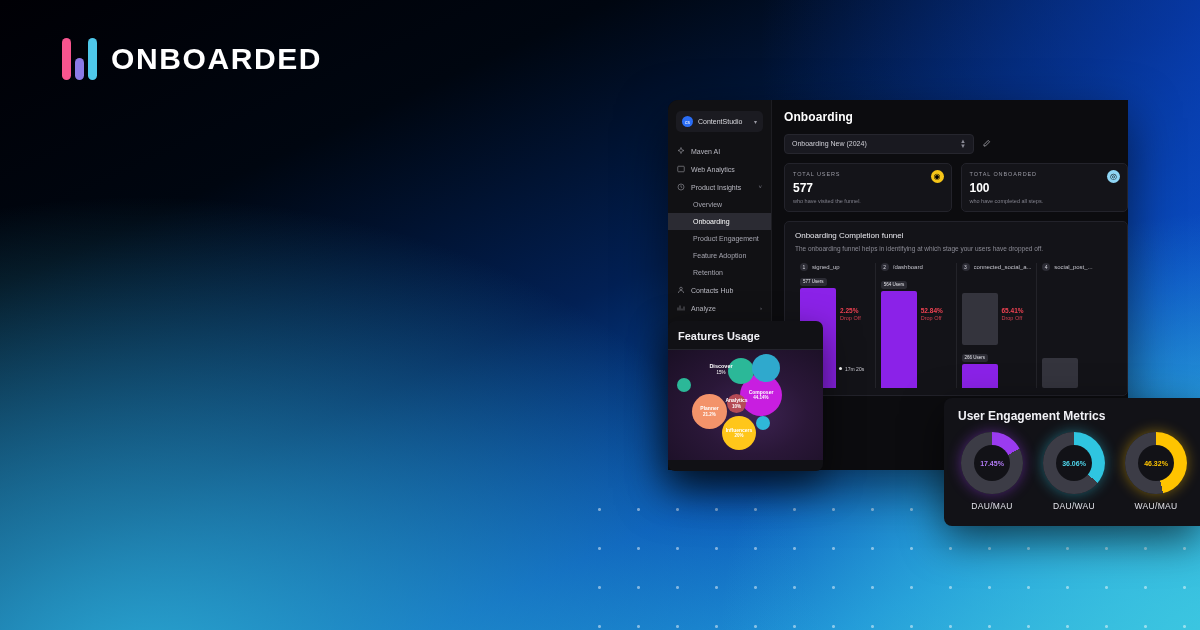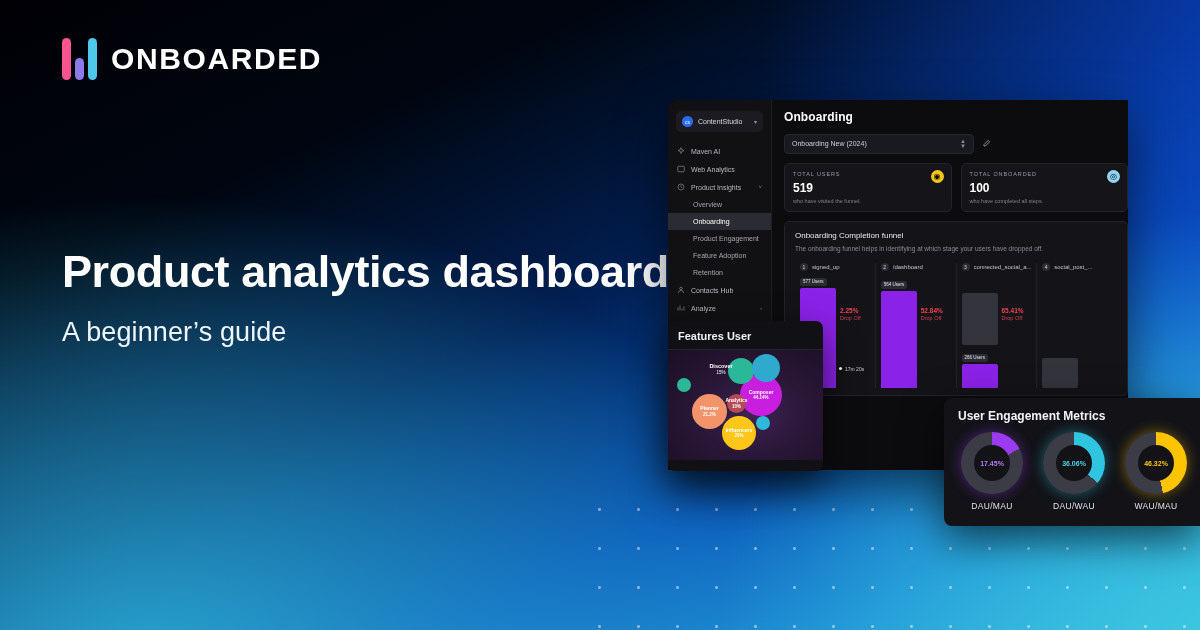--- a/index.html
+++ b/index.html
@@ -183,24 +183,20 @@
 
   <div id="logo">
     <div class="bars">
       <span class="bar pink"></span>
       <span class="bar purple"></span>
       <span class="bar cyan"></span>
     </div>
     <span class="word">ONBOARDED</span>
   </div>
 
-  <div id="headline">
-    <h1>Product analytics dashboard</h1>
-    <h2>A beginner’s guide</h2>
-  </div>
 
   <div id="dash">
 
     <div id="side">
       <div class="ws">
         <span class="av">cs</span>
         <span class="nm">ContentStudio</span>
         <span class="cv">▾</span>
       </div>
       <div class="nav">
@@ -272,21 +268,21 @@
           <span class="ud">▲<br>▼</span>
         </div>
         <svg class="editic" viewBox="0 0 16 16">
             <path d="M11 2.5l2.5 2.5L6 12.5H3.5V10z" fill="none" stroke="#c6c6ce" stroke-width="1.2"></path>
           </svg>
       </div>
 
       <div class="cards">
         <div class="card">
           <div class="lbl">TOTAL USERS</div>
-          <div class="val">519</div>
+          <div class="val">577</div>
           <div class="sub">who have visited the funnel.</div>
           <span class="emoji gold">◉</span>
         </div>
         <div class="card">
           <div class="lbl">TOTAL ONBOARDED</div>
           <div class="val">100</div>
           <div class="sub">who have completed all steps.</div>
           <span class="emoji blue">◎</span>
         </div>
       </div>
@@ -356,21 +352,21 @@
               <div class="fbar gray" style="height:30px;border-radius:2px"></div>
             </div>
           </div>
 
         </div>
       </div>
     </div>
   </div>
 
   <div id="features">
-    <div class="fh">Features User</div>
+    <div class="fh">Features Usage</div>
     <div class="bubbles">
       <div class="bub" style="left:72px;top:24px;width:42px;height:42px;background:#c81ee0">
         <span class="bn">Composer</span>
         <span class="bp">44.14%</span>
       </div>
       <div class="bub" style="left:24px;top:44px;width:35px;height:35px;background:#f3936a">
         <span class="bn">Planner</span>
         <span class="bp">21.2%</span>
       </div>
       <div class="bub" style="left:54px;top:66px;width:34px;height:34px;background:#ffc61a">

